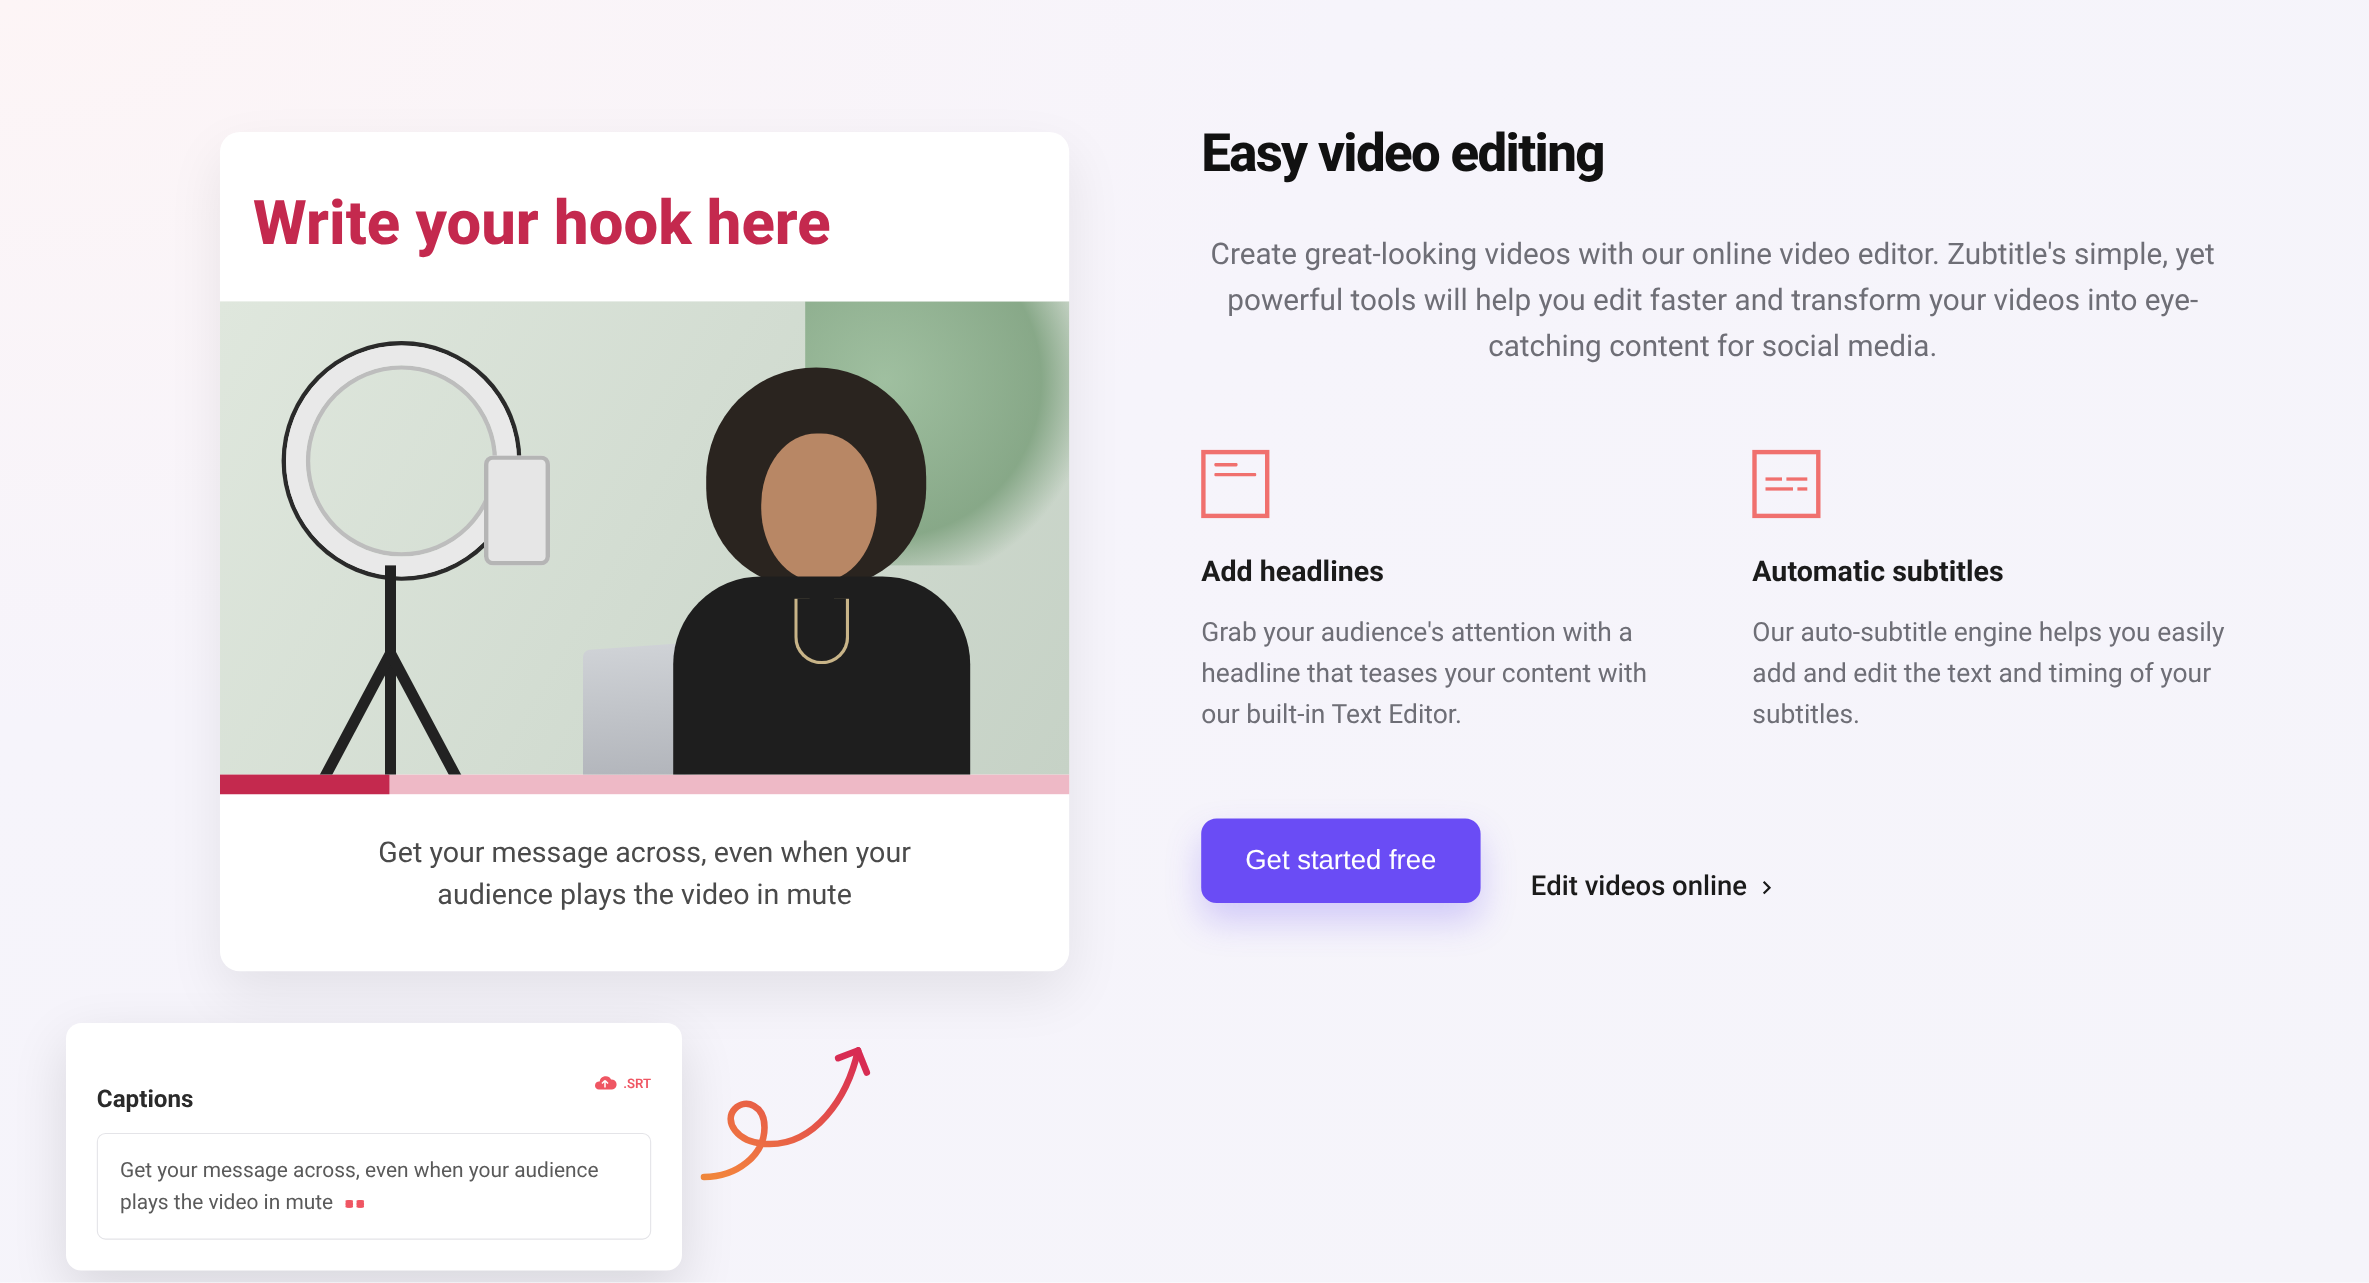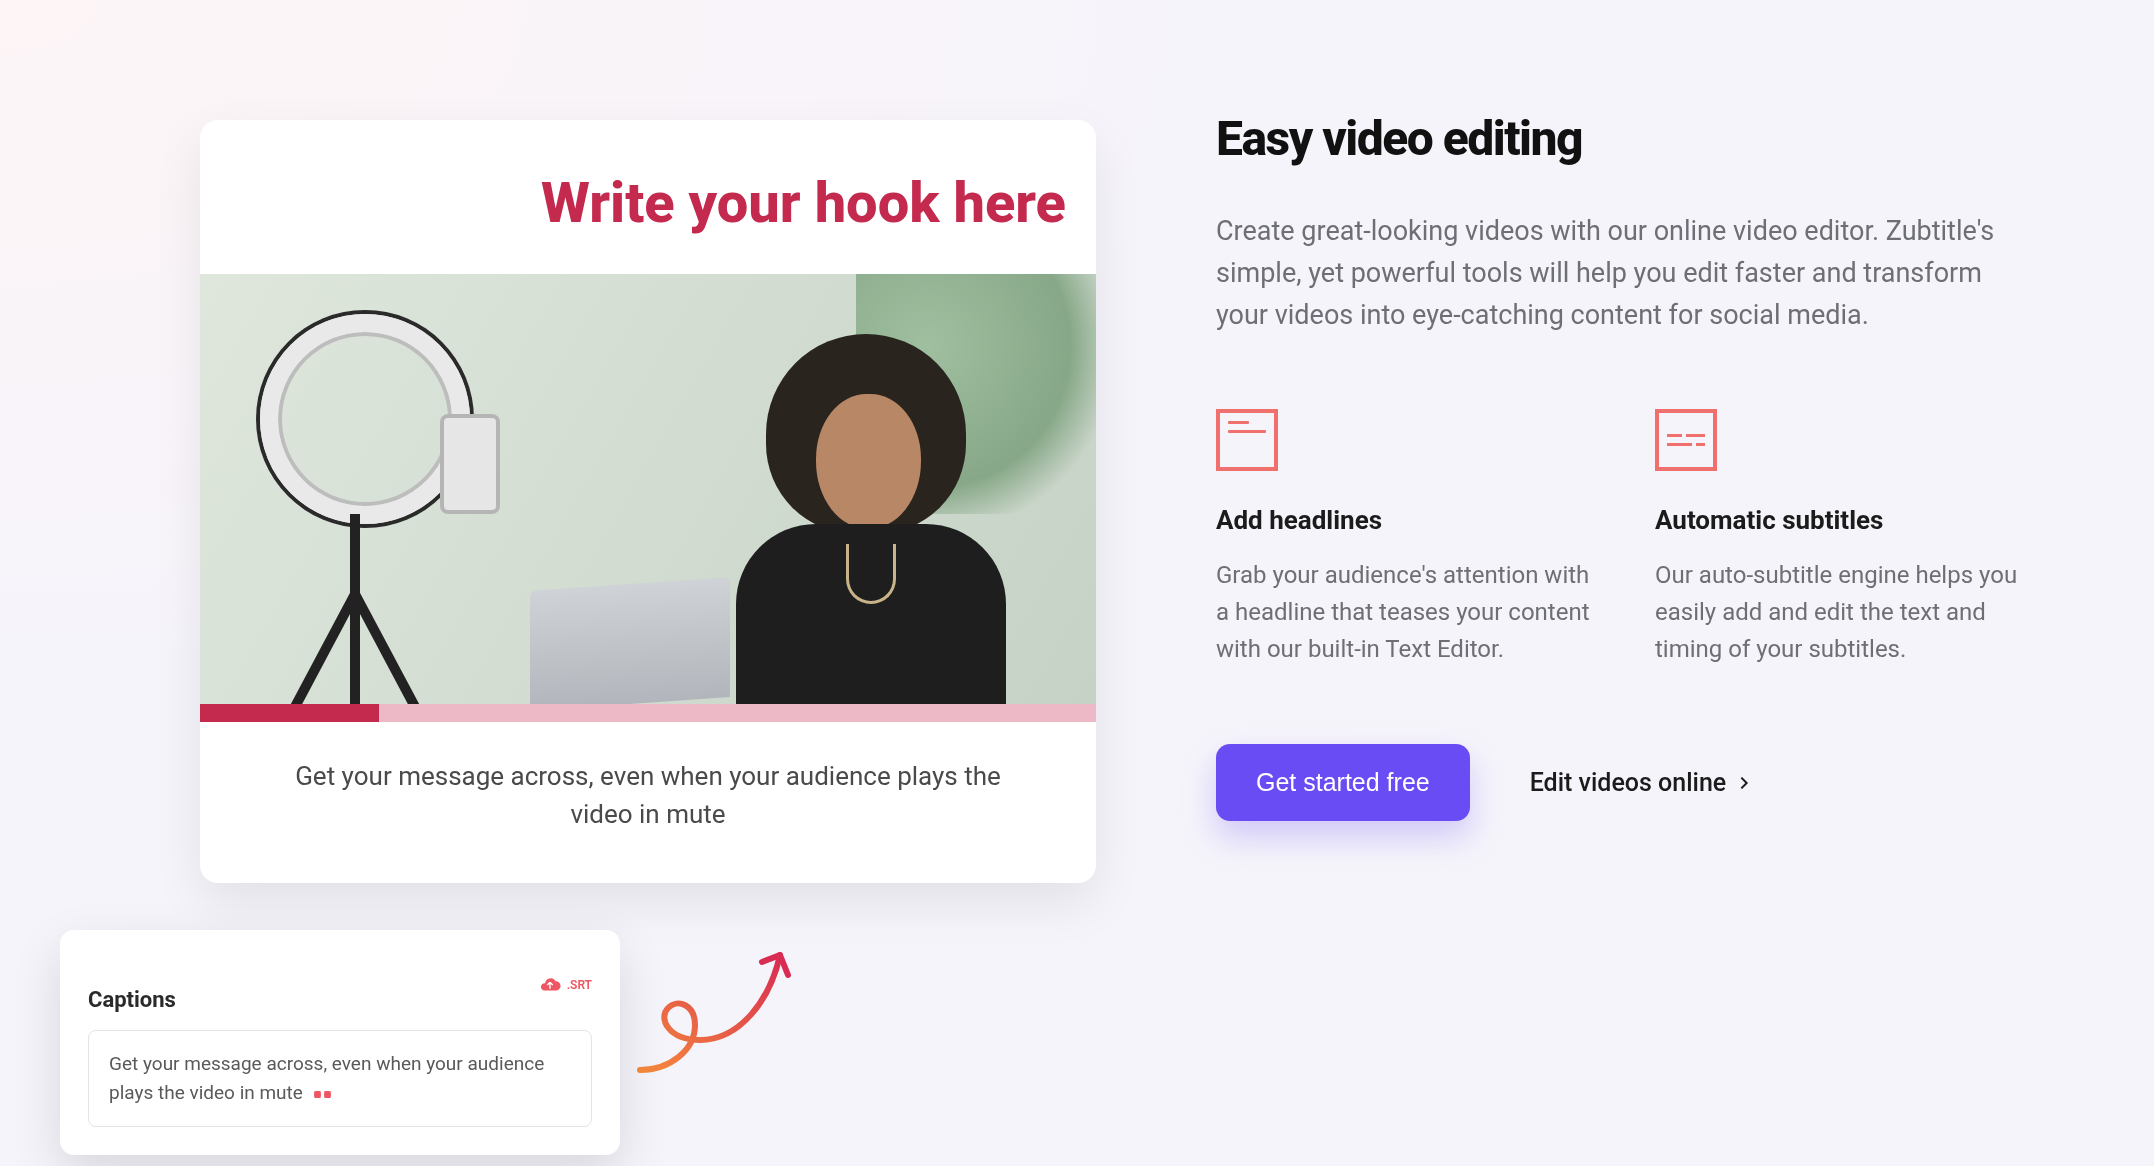--- a/index.html
+++ b/index.html
@@ -20,28 +20,28 @@
     position: relative;
   }
   
   .left-col {
     flex: 0 0 850px;
     position: relative;
     padding-top: 20px;
     padding-left: 140px;
   }
   .preview-card {
-    width: 896px;
+    width: 772px;
     background: #ffffff;
     border-radius: 18px;
     box-shadow: 0 20px 50px rgba(0,0,0,0.08);
     padding: 50px 0 50px 0;
     display: flex;
     flex-direction: column;
-    align-items: flex-end;
+    align-items: flex-start;
   }
   .hook-title {
     font-size: 56px;
     font-weight: 800;
     color: #c4294e;
     margin-bottom: 38px;
     text-align: center;
     padding: 0 30px;
   }
   .video-area {
@@ -196,20 +196,21 @@
     letter-spacing: -1.5px;
     color: #111;
     margin-bottom: 44px;
   }
   .section-desc {
     font-size: 27px;
     line-height: 1.55;
     color: #6e6e76;
     margin-bottom: 72px;
     max-width: 930px;
+    text-align: center;
   }
   .features {
     display: flex;
     gap: 60px;
     margin-bottom: 76px;
   }
   .feature { flex: 1; max-width: 460px; }
   .feature-icon {
     width: 62px; height: 62px;
     border: 4px solid #f0706e;
@@ -218,21 +219,21 @@
     padding: 8px;
     gap: 6px;
   }
   .feature-icon .line { height: 3px; background: #f0706e; border-radius: 1px;}
   .feature-icon .line.short { width: 55%; }
   .feature-icon .line.full { width: 100%; }
   .feature-icon.sub .row { display:flex; gap:4px; }
   .feature-icon.sub .blk { height: 3px; background:#f0706e; }
   .feature-title { font-size: 26px; font-weight: 700; color: #1b1b1b; margin-bottom: 22px;}
   .feature-desc { font-size: 24px; line-height: 1.55; color: #6e6e76; }
-  .cta-row { display: flex; align-items: center; gap: 60px; }
+  .cta-row { display: flex; align-items: flex-end; gap: 46px; }
   .btn-primary {
     background: #6a4cf5;
     color: #fff;
     font-size: 25px;
     font-weight: 500;
     padding: 24px 40px;
     border: none;
     border-radius: 14px;
     cursor: pointer;
     box-shadow: 0 16px 32px rgba(106,76,245,0.26);

